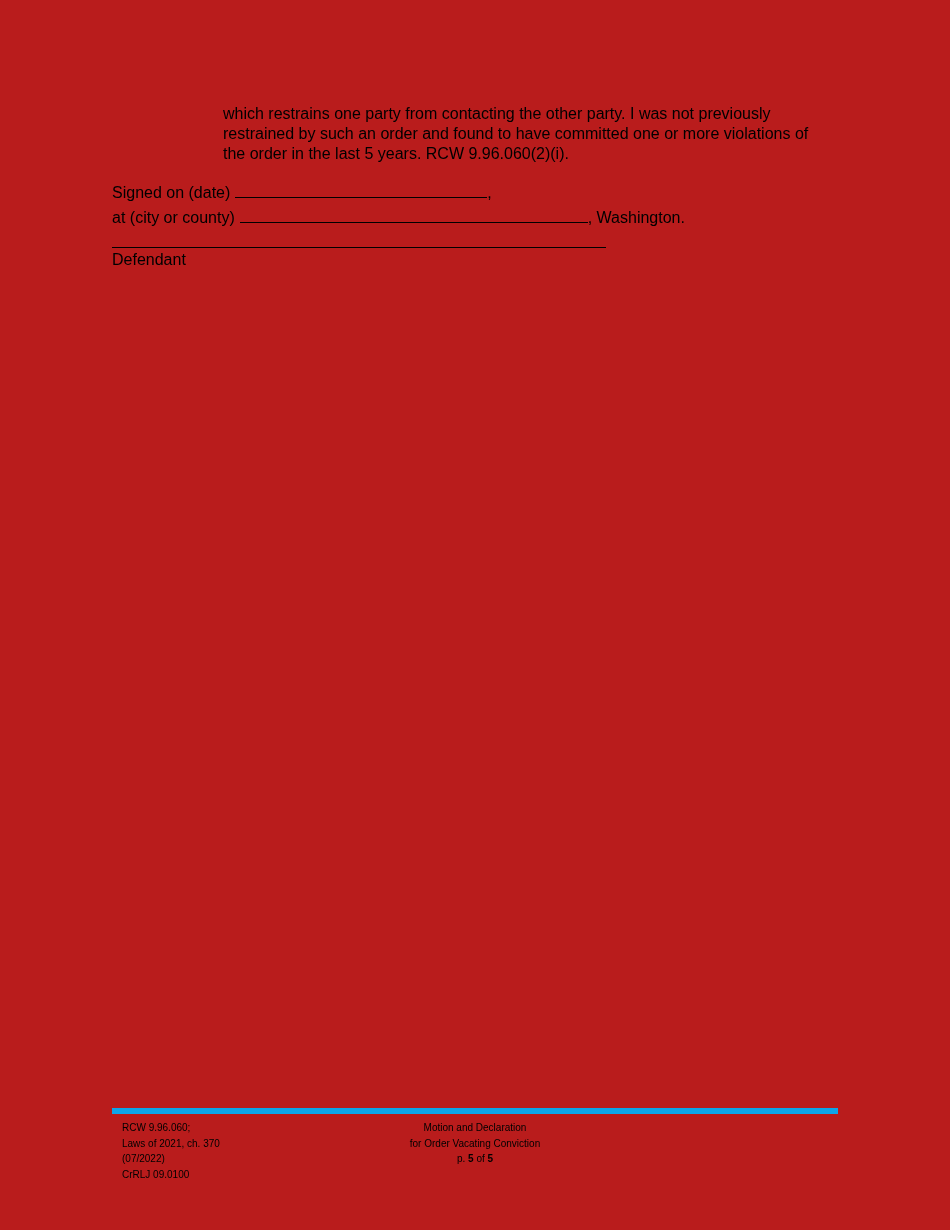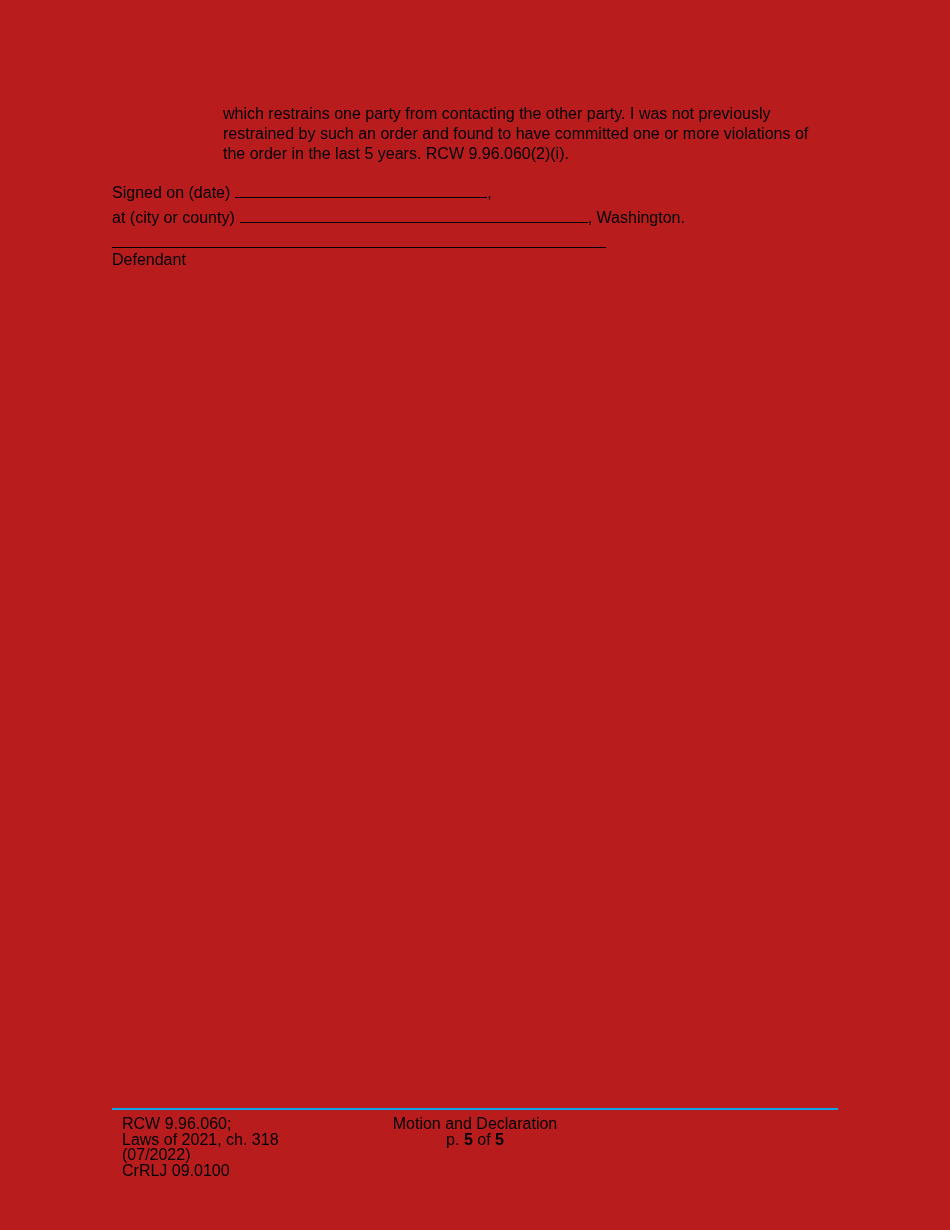--- a/index.html
+++ b/index.html
@@ -55,22 +55,22 @@
   .sig-line { width: 494px; margin-bottom: 2px; }
   .addr-block { margin-top: 22px; }
   .addr-line { width: 724px; margin-bottom: 2px; }
   .line-label { line-height: 20px; }
 
   .footer {
     position: absolute;
     left: 112px;
     top: 1108px;
     width: 726px;
-    border-top: 2px solid #0ea5e9;
-    font-size: 16px;
+    border-top: 6px solid #0ea5e9;
+    font-size: 10px;
     line-height: 15.5px;
     padding-top: 6px;
   }
   .footer-left {
     position: absolute;
     left: 10px;
     top: 6px;
     text-align: left;
   }
   .footer-center {
@@ -96,22 +96,23 @@
       <div class="rule-line sig-line"></div>
       <div class="line-label">Defendant</div>
     </div>
 
 
   </div>
 
   <div class="footer">
     <div class="footer-left">
       <div>RCW 9.96.060;</div>
-      <div>Laws of 2021, ch. 318</div>
+      <div>Laws of 2021, ch. 370</div>
       <div>(07/2022)</div>
       <div>CrRLJ 09.0100</div>
     </div>
     <div class="footer-center">
       <div>Motion and Declaration</div>
+      <div>for Order Vacating Conviction</div>
       <div><span>p. </span><span class="bold">5</span><span> of </span><span class="bold">5</span></div>
     </div>
   </div>
 </div>
 
 </body></html>

